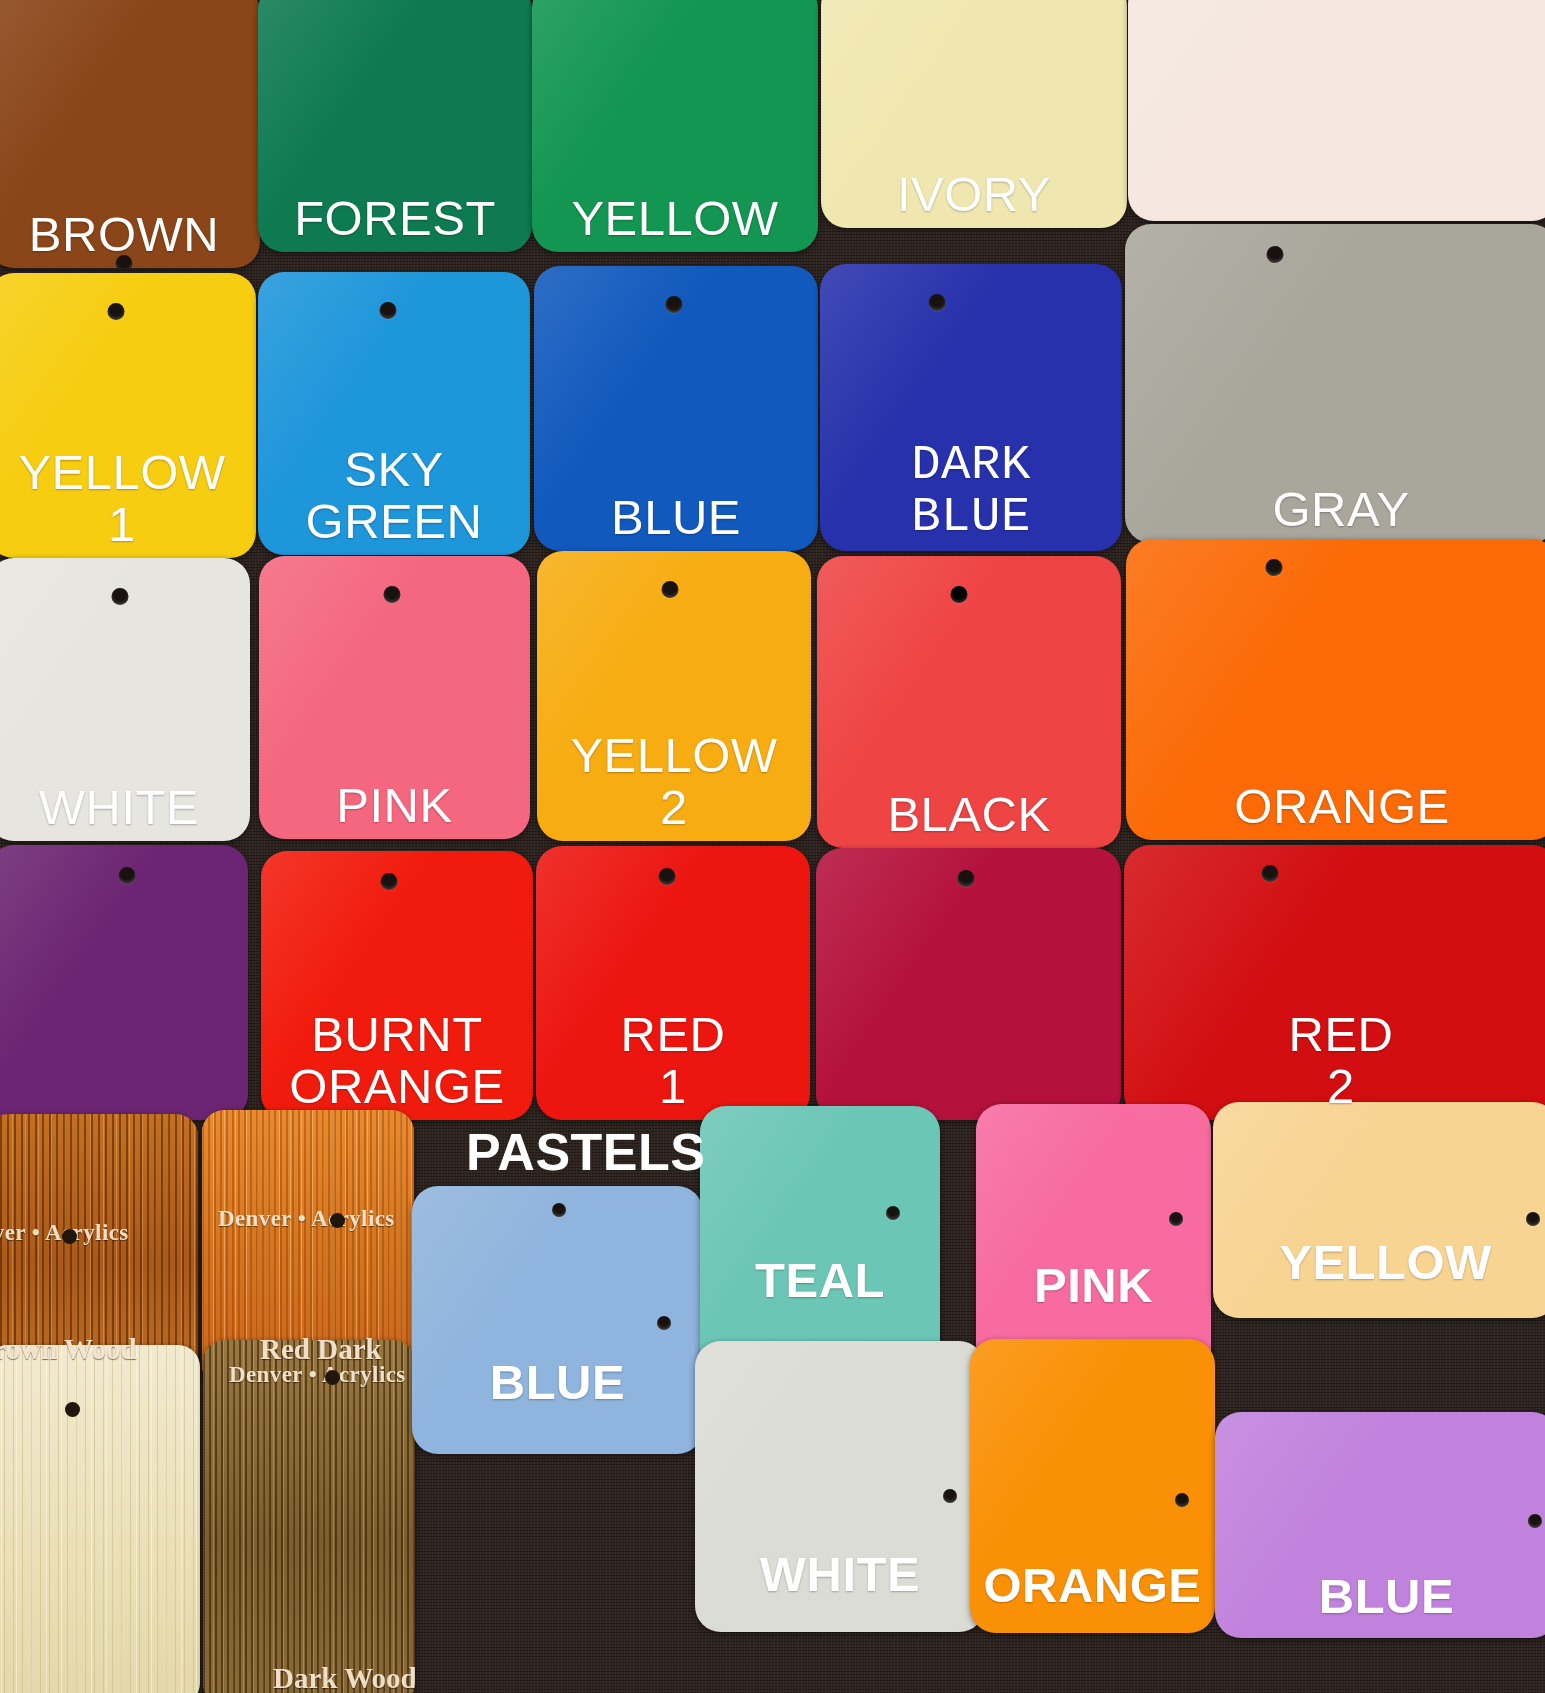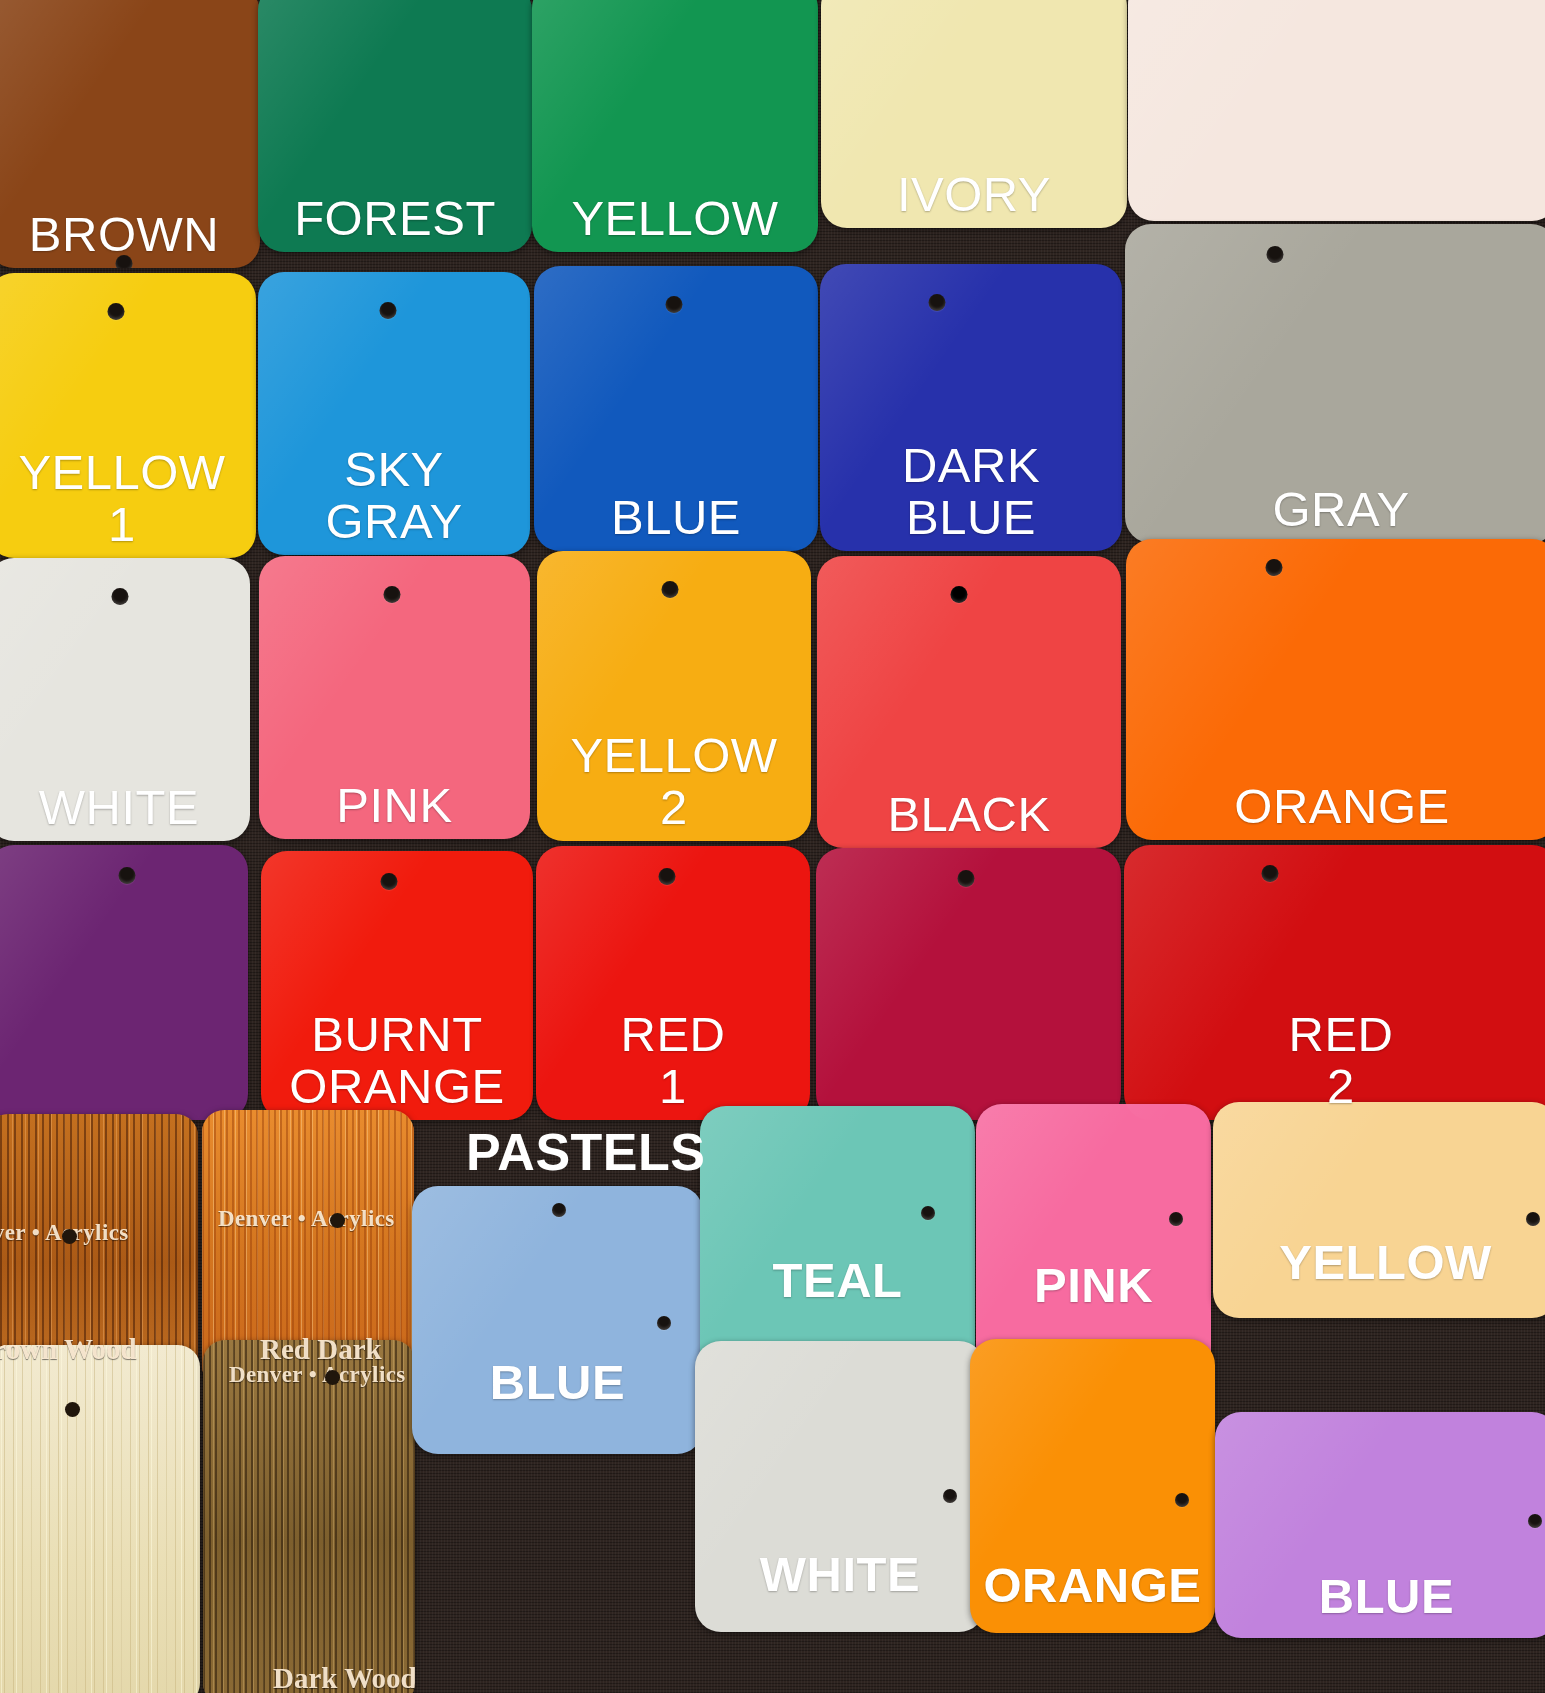--- a/index.html
+++ b/index.html
@@ -124,30 +124,30 @@
     <div class="gloss"></div>
     <div class="hole top" style="left:128px;"></div>
     <div class="lbl">YELLOW
 1</div>
   </div>
 
   <div class="sw" style="left:258px; top:272px; width:272px; height:283px; background:#1e96da;">
     <div class="gloss"></div>
     <div class="hole top" style="left:130px;"></div>
     <div class="lbl">SKY
-GRAY</div>
+GREEN</div>
   </div>
 
   <div class="sw" style="left:534px; top:266px; width:284px; height:285px; background:#1159bd;">
     <div class="gloss"></div>
     <div class="hole top" style="left:140px;"></div>
     <div class="lbl">BLUE</div>
   </div>
 
-  <div class="sw" style="left:820px; top:264px; width:302px; height:287px; background:#2731ab;">
+  <div class="sw" style="left:820px; top:264px; width:302px; height:287px; background:#2731ab;font-family:Liberation Mono, monospace;">
     <div class="gloss"></div>
     <div class="hole top" style="left:117px;"></div>
     <div class="lbl">DARK
 BLUE</div>
   </div>
 
   <div class="sw" style="left:1125px; top:224px; width:432px; height:319px; background:#a9a79c;">
     <div class="gloss"></div>
     <div class="hole top" style="left:150px;top:22px;"></div>
     <div class="lbl">GRAY</div>
@@ -256,21 +256,21 @@
 
   <div id="pastels-banner" style="left:420px; top:1122px;margin-left:46px;">PASTELS</div>
 
   <div class="sw bold" style="left:412px; top:1186px; width:291px; height:268px; background:#8fb4dd;">
     <div class="gloss"></div>
     <div class="hole" style="width:14px;height:14px;left:140px;top:17px;"></div>
     <div class="hole" style="width:14px;height:14px;right:32px;top:130px;"></div>
     <div class="lbl" style="padding-bottom:46px;">BLUE</div>
   </div>
 
-  <div class="sw bold" style="left:700px; top:1106px; width:275px; height:272px; background:#6cc6b6;">
+  <div class="sw bold" style="left:700px; top:1106px; width:240px; height:272px; background:#6cc6b6;">
     <div class="gloss"></div>
     <div class="hole top" style="width:14px;height:14px;left:auto;right:40px;top:100px;transform:none;"></div>
     <div class="lbl" style="padding-bottom:72px;">TEAL</div>
   </div>
 
   <div class="sw bold" style="left:976px; top:1104px; width:235px; height:277px; background:#f76ba0;">
     <div class="gloss"></div>
     <div class="hole" style="width:14px;height:14px;right:28px;top:108px;"></div>
     <div class="lbl" style="padding-bottom:70px;">PINK</div>
   </div>

